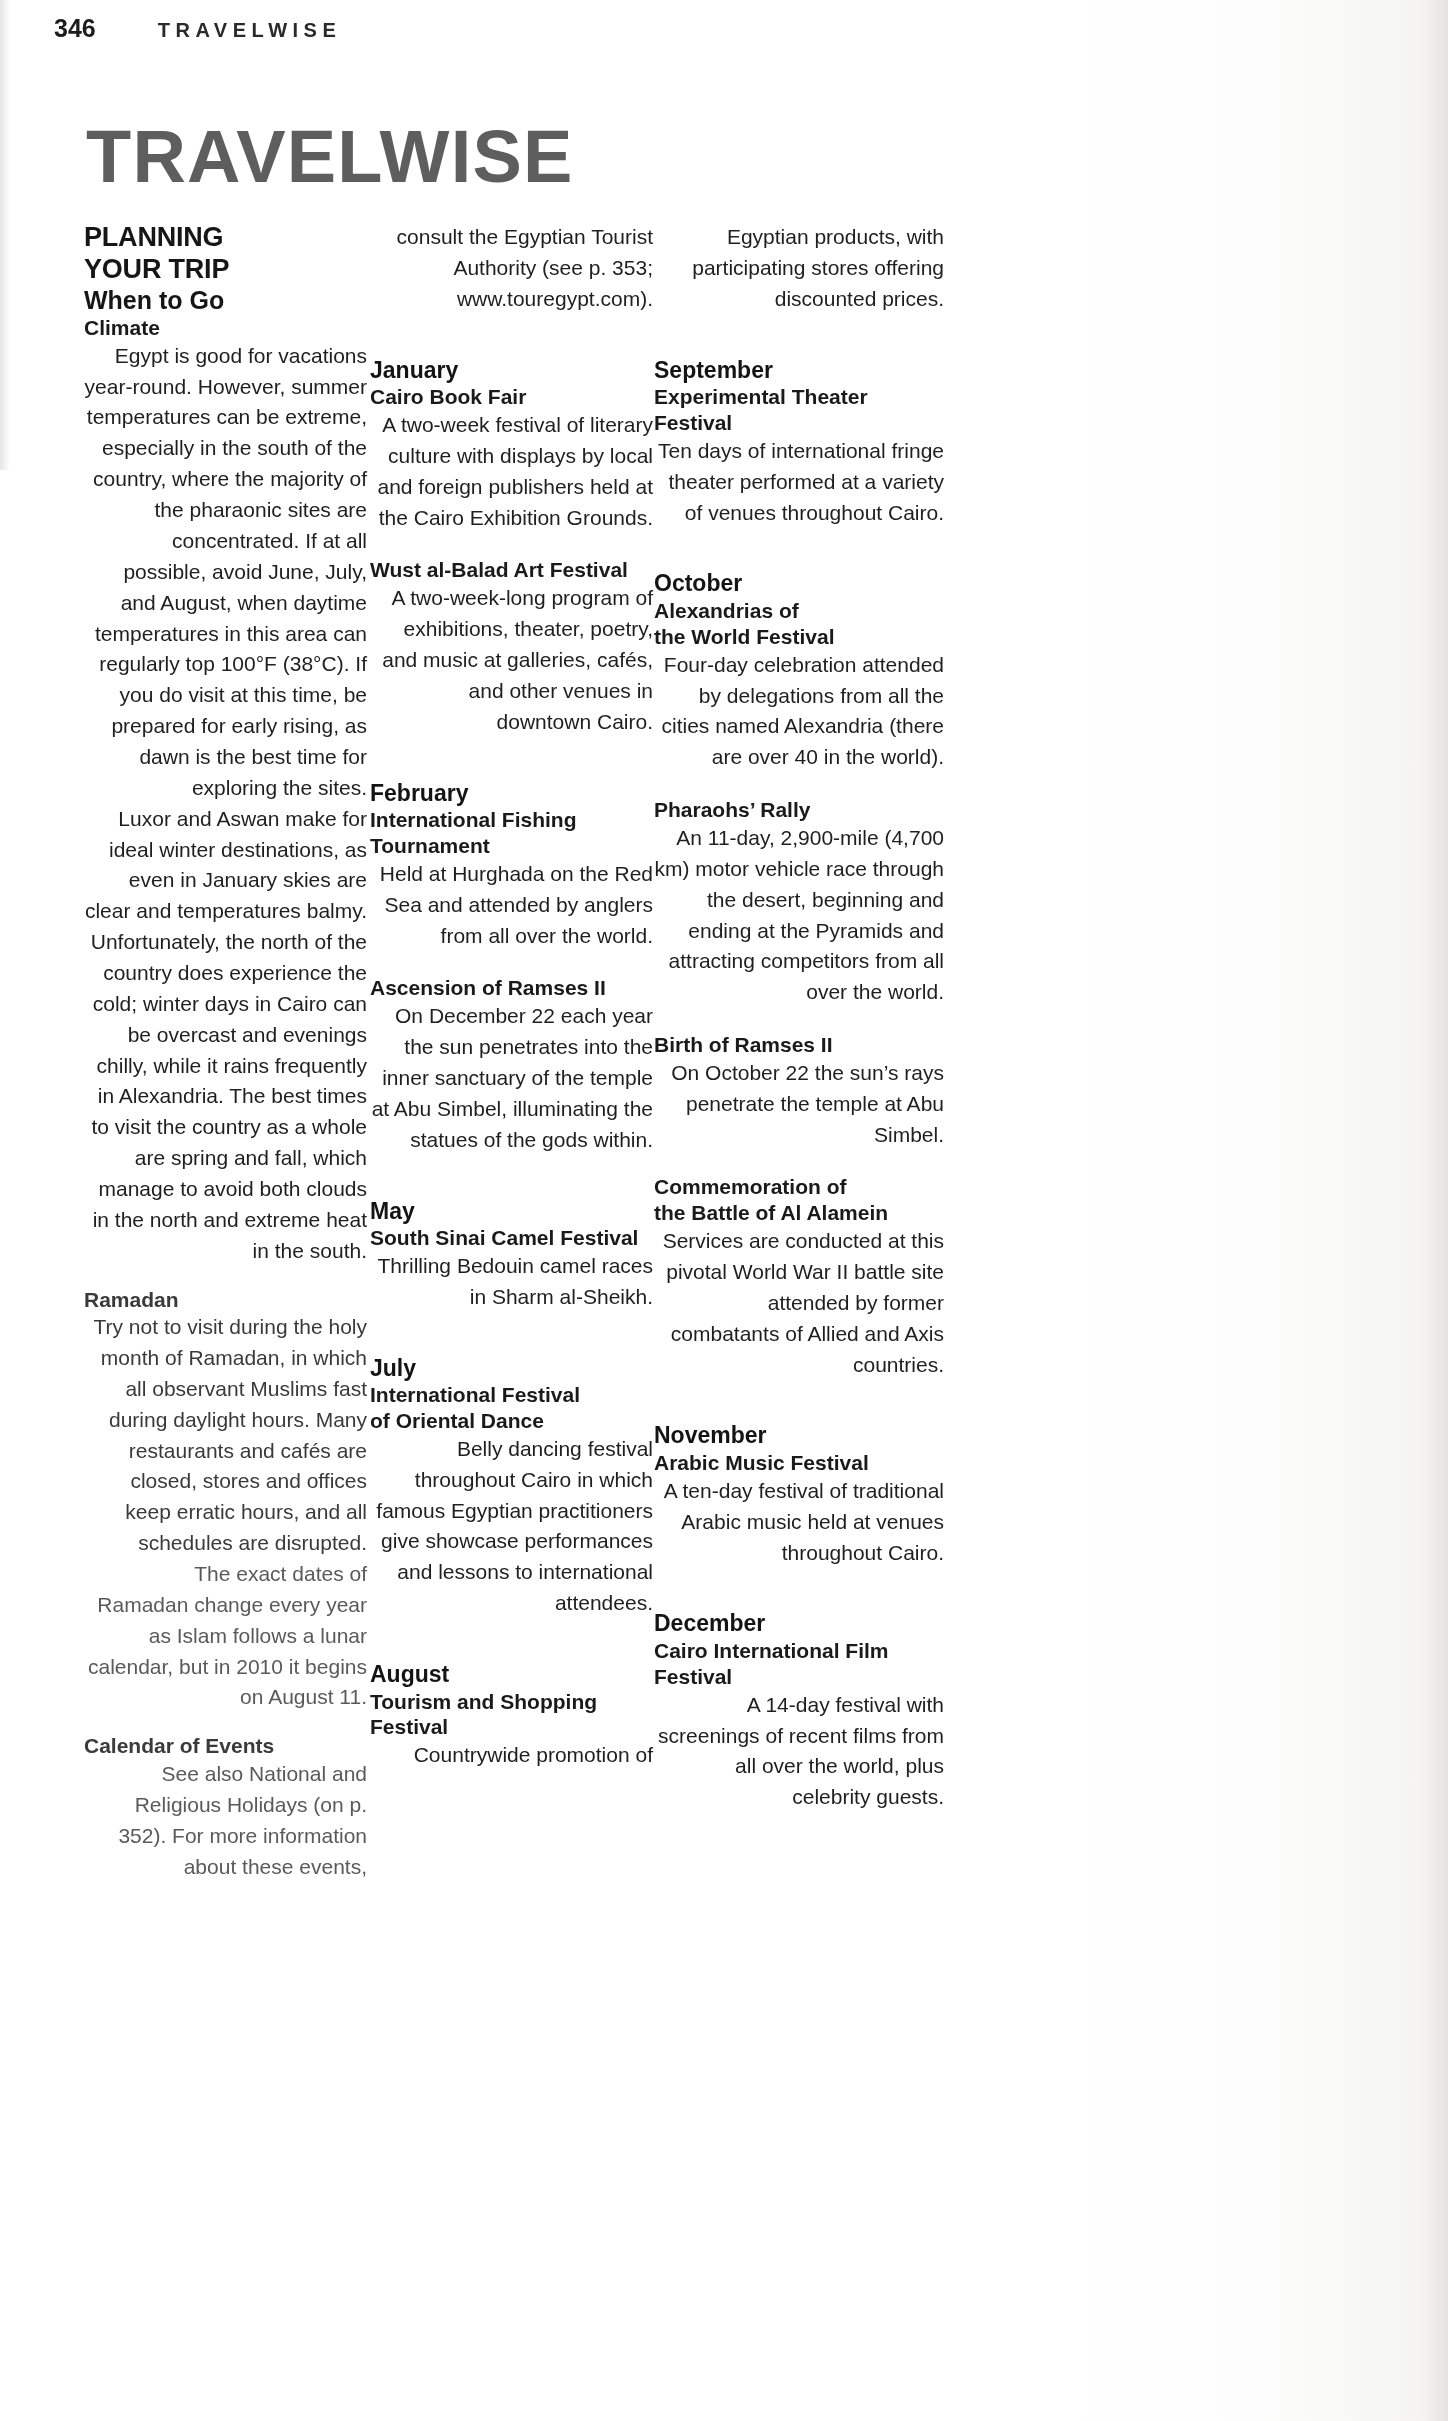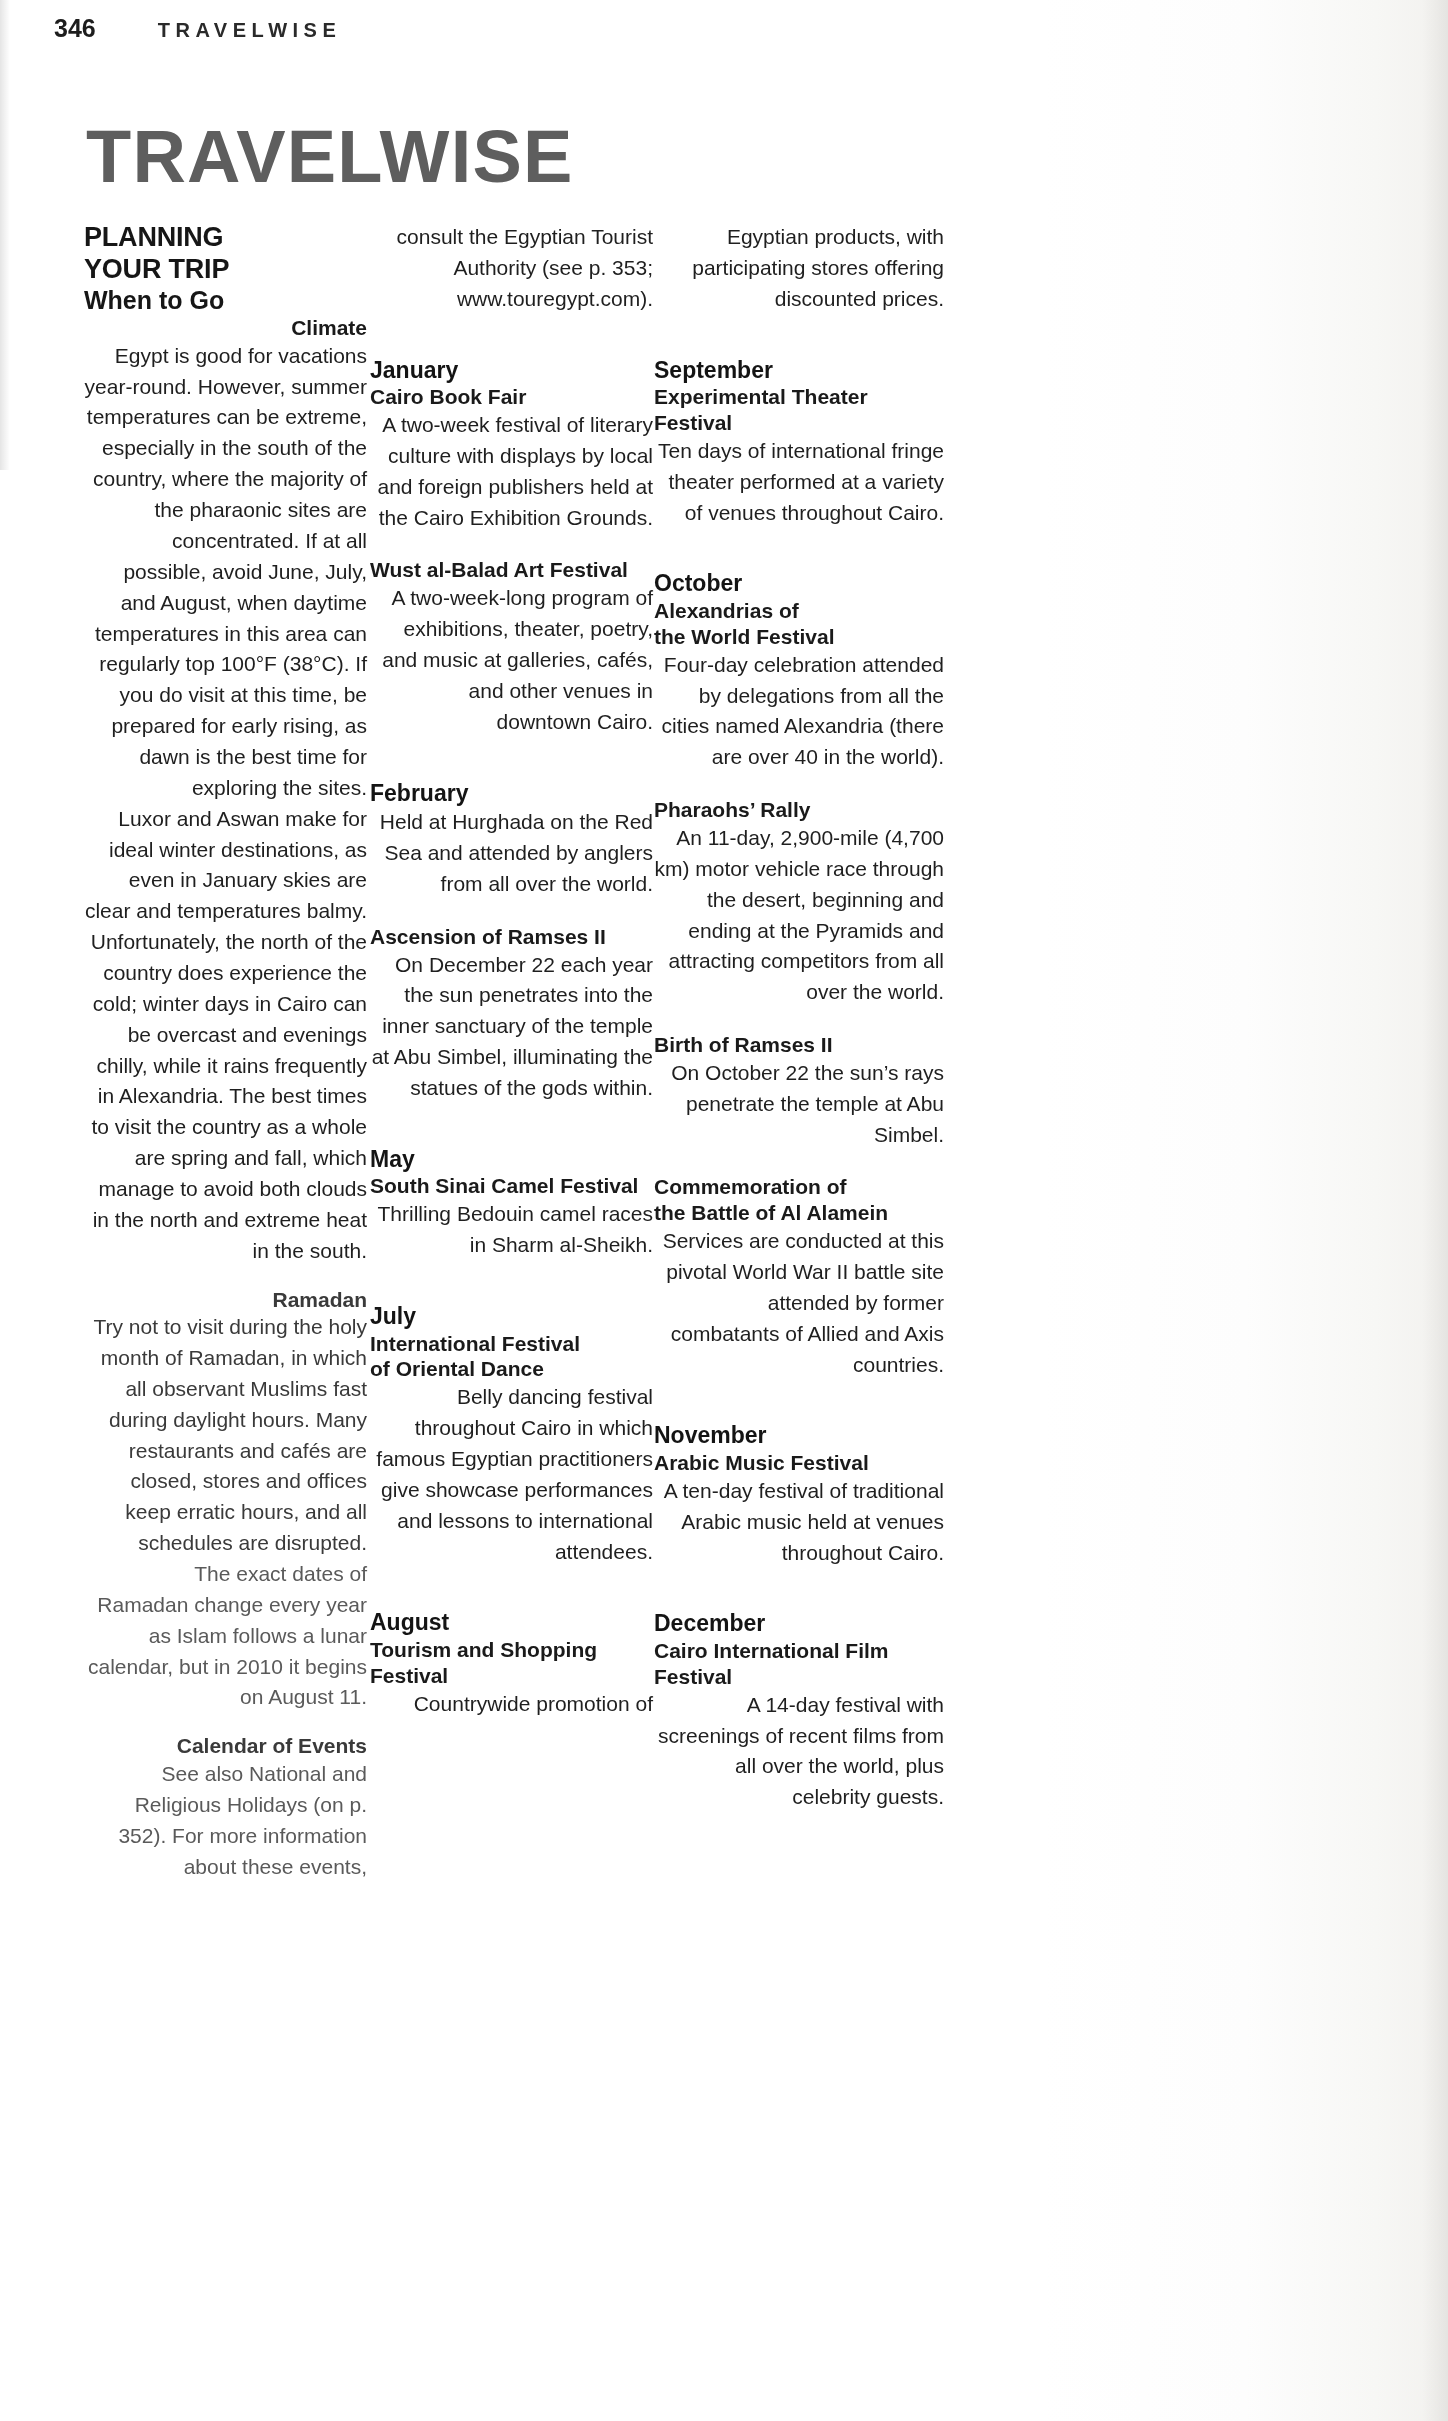--- a/index.html
+++ b/index.html
@@ -121,21 +121,20 @@
     font-weight: bold;
     line-height: 1.2;
     color: #161616;
   }
   h4.topic {
     margin: 20px 0 0 0;
     font-size: 21px;
     font-weight: bold;
     line-height: 1.22;
     color: #1a1a1a;
-    text-align: right;
   }
   h4.topic.tight { margin-top: 0; }
   h5.month {
     margin: 42px 0 0 0;
     font-size: 23px;
     font-weight: bold;
     line-height: 1.2;
     color: #141414;
   }
   h6.event {
@@ -208,20 +207,24 @@
       <p class="body">consult the Egyptian Tourist Authority (see p. 353; www.touregypt.com).</p>
 
       <h5 class="month">January</h5>
       <h6 class="event">Cairo Book Fair</h6>
       <p class="body">A two-week festival of literary culture with displays by local and foreign publishers held at the Cairo Exhibition Grounds.</p>
 
       <h6 class="event spaced">Wust al-Balad Art Festival</h6>
       <p class="body">A two-week-long program of exhibitions, theater, poetry, and music at galleries, cafés, and other venues in downtown Cairo.</p>
 
       <h5 class="month">February</h5>
+      <h6 class="event">
+        <span>International Fishing</span><br>
+        <span>Tournament</span>
+      </h6>
       <p class="body">Held at Hurghada on the Red Sea and attended by anglers from all over the world.</p>
 
       <h6 class="event spaced">Ascension of Ramses II</h6>
       <p class="body">On December 22 each year the sun penetrates into the inner sanctuary of the temple at Abu Simbel, illuminating the statues of the gods within.</p>
 
       <h5 class="month">May</h5>
       <h6 class="event">South Sinai Camel Festival</h6>
       <p class="body">Thrilling Bedouin camel races in Sharm al-Sheikh.</p>
 
       <h5 class="month">July</h5>

